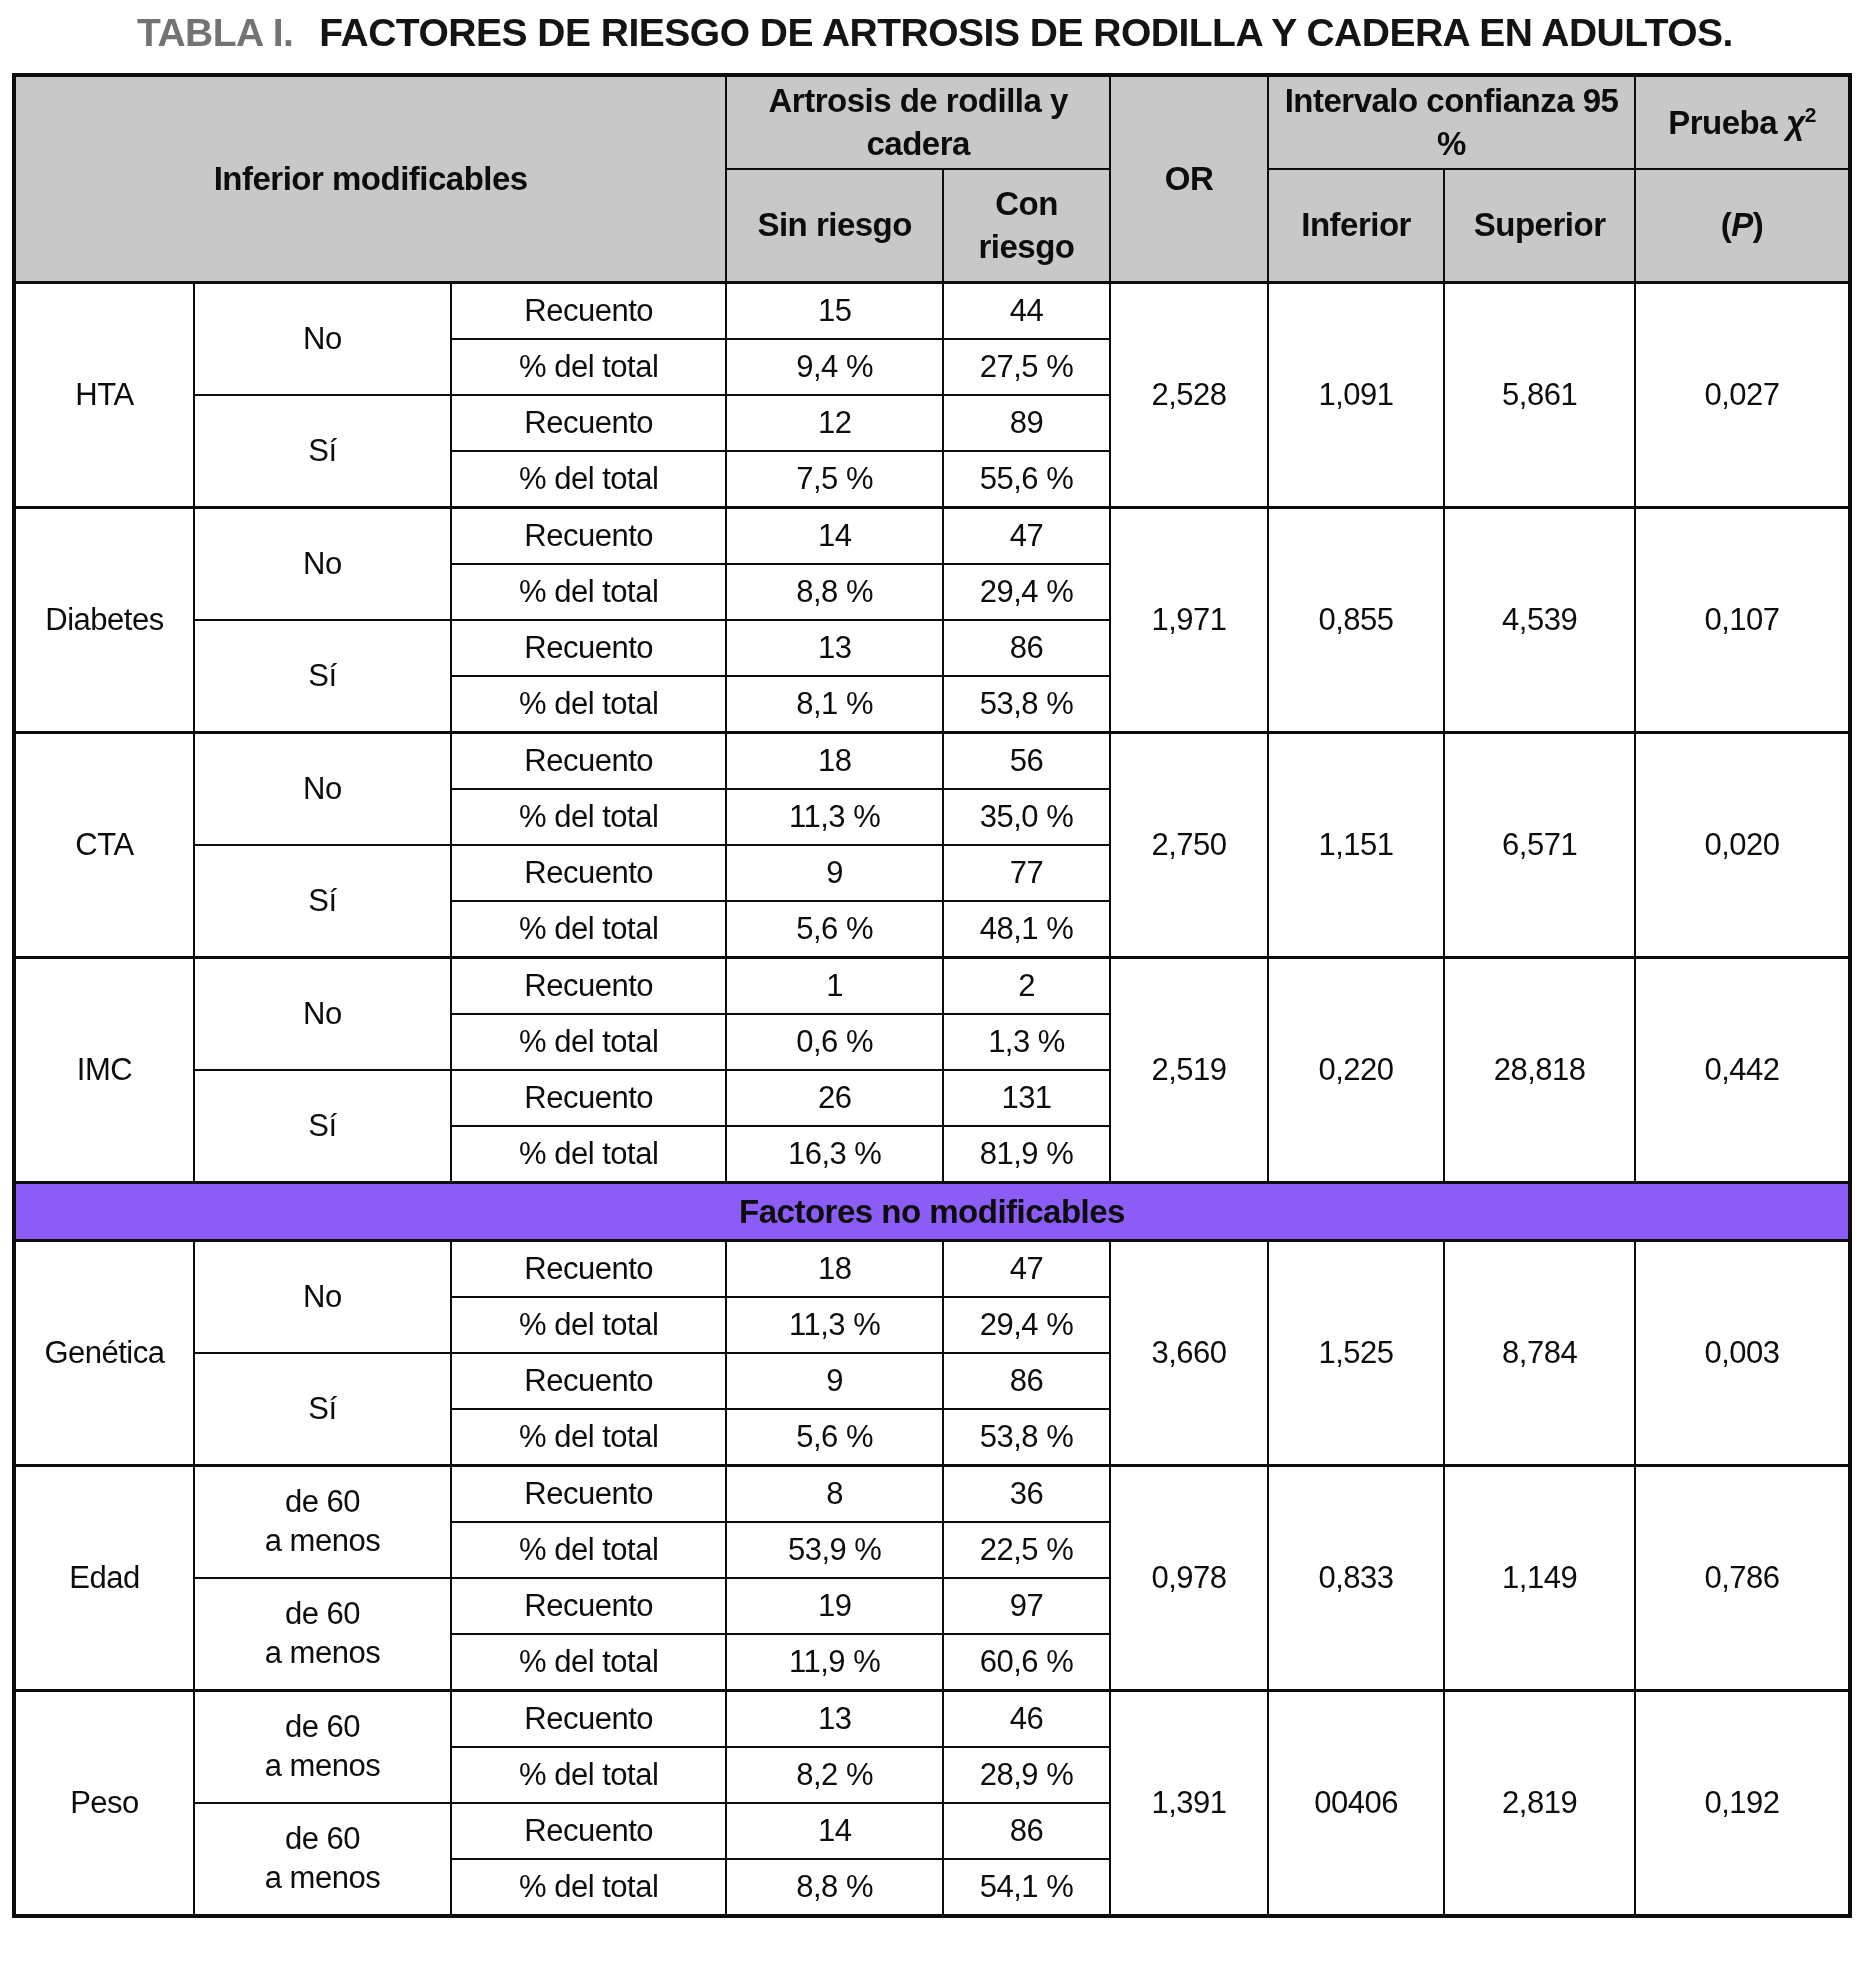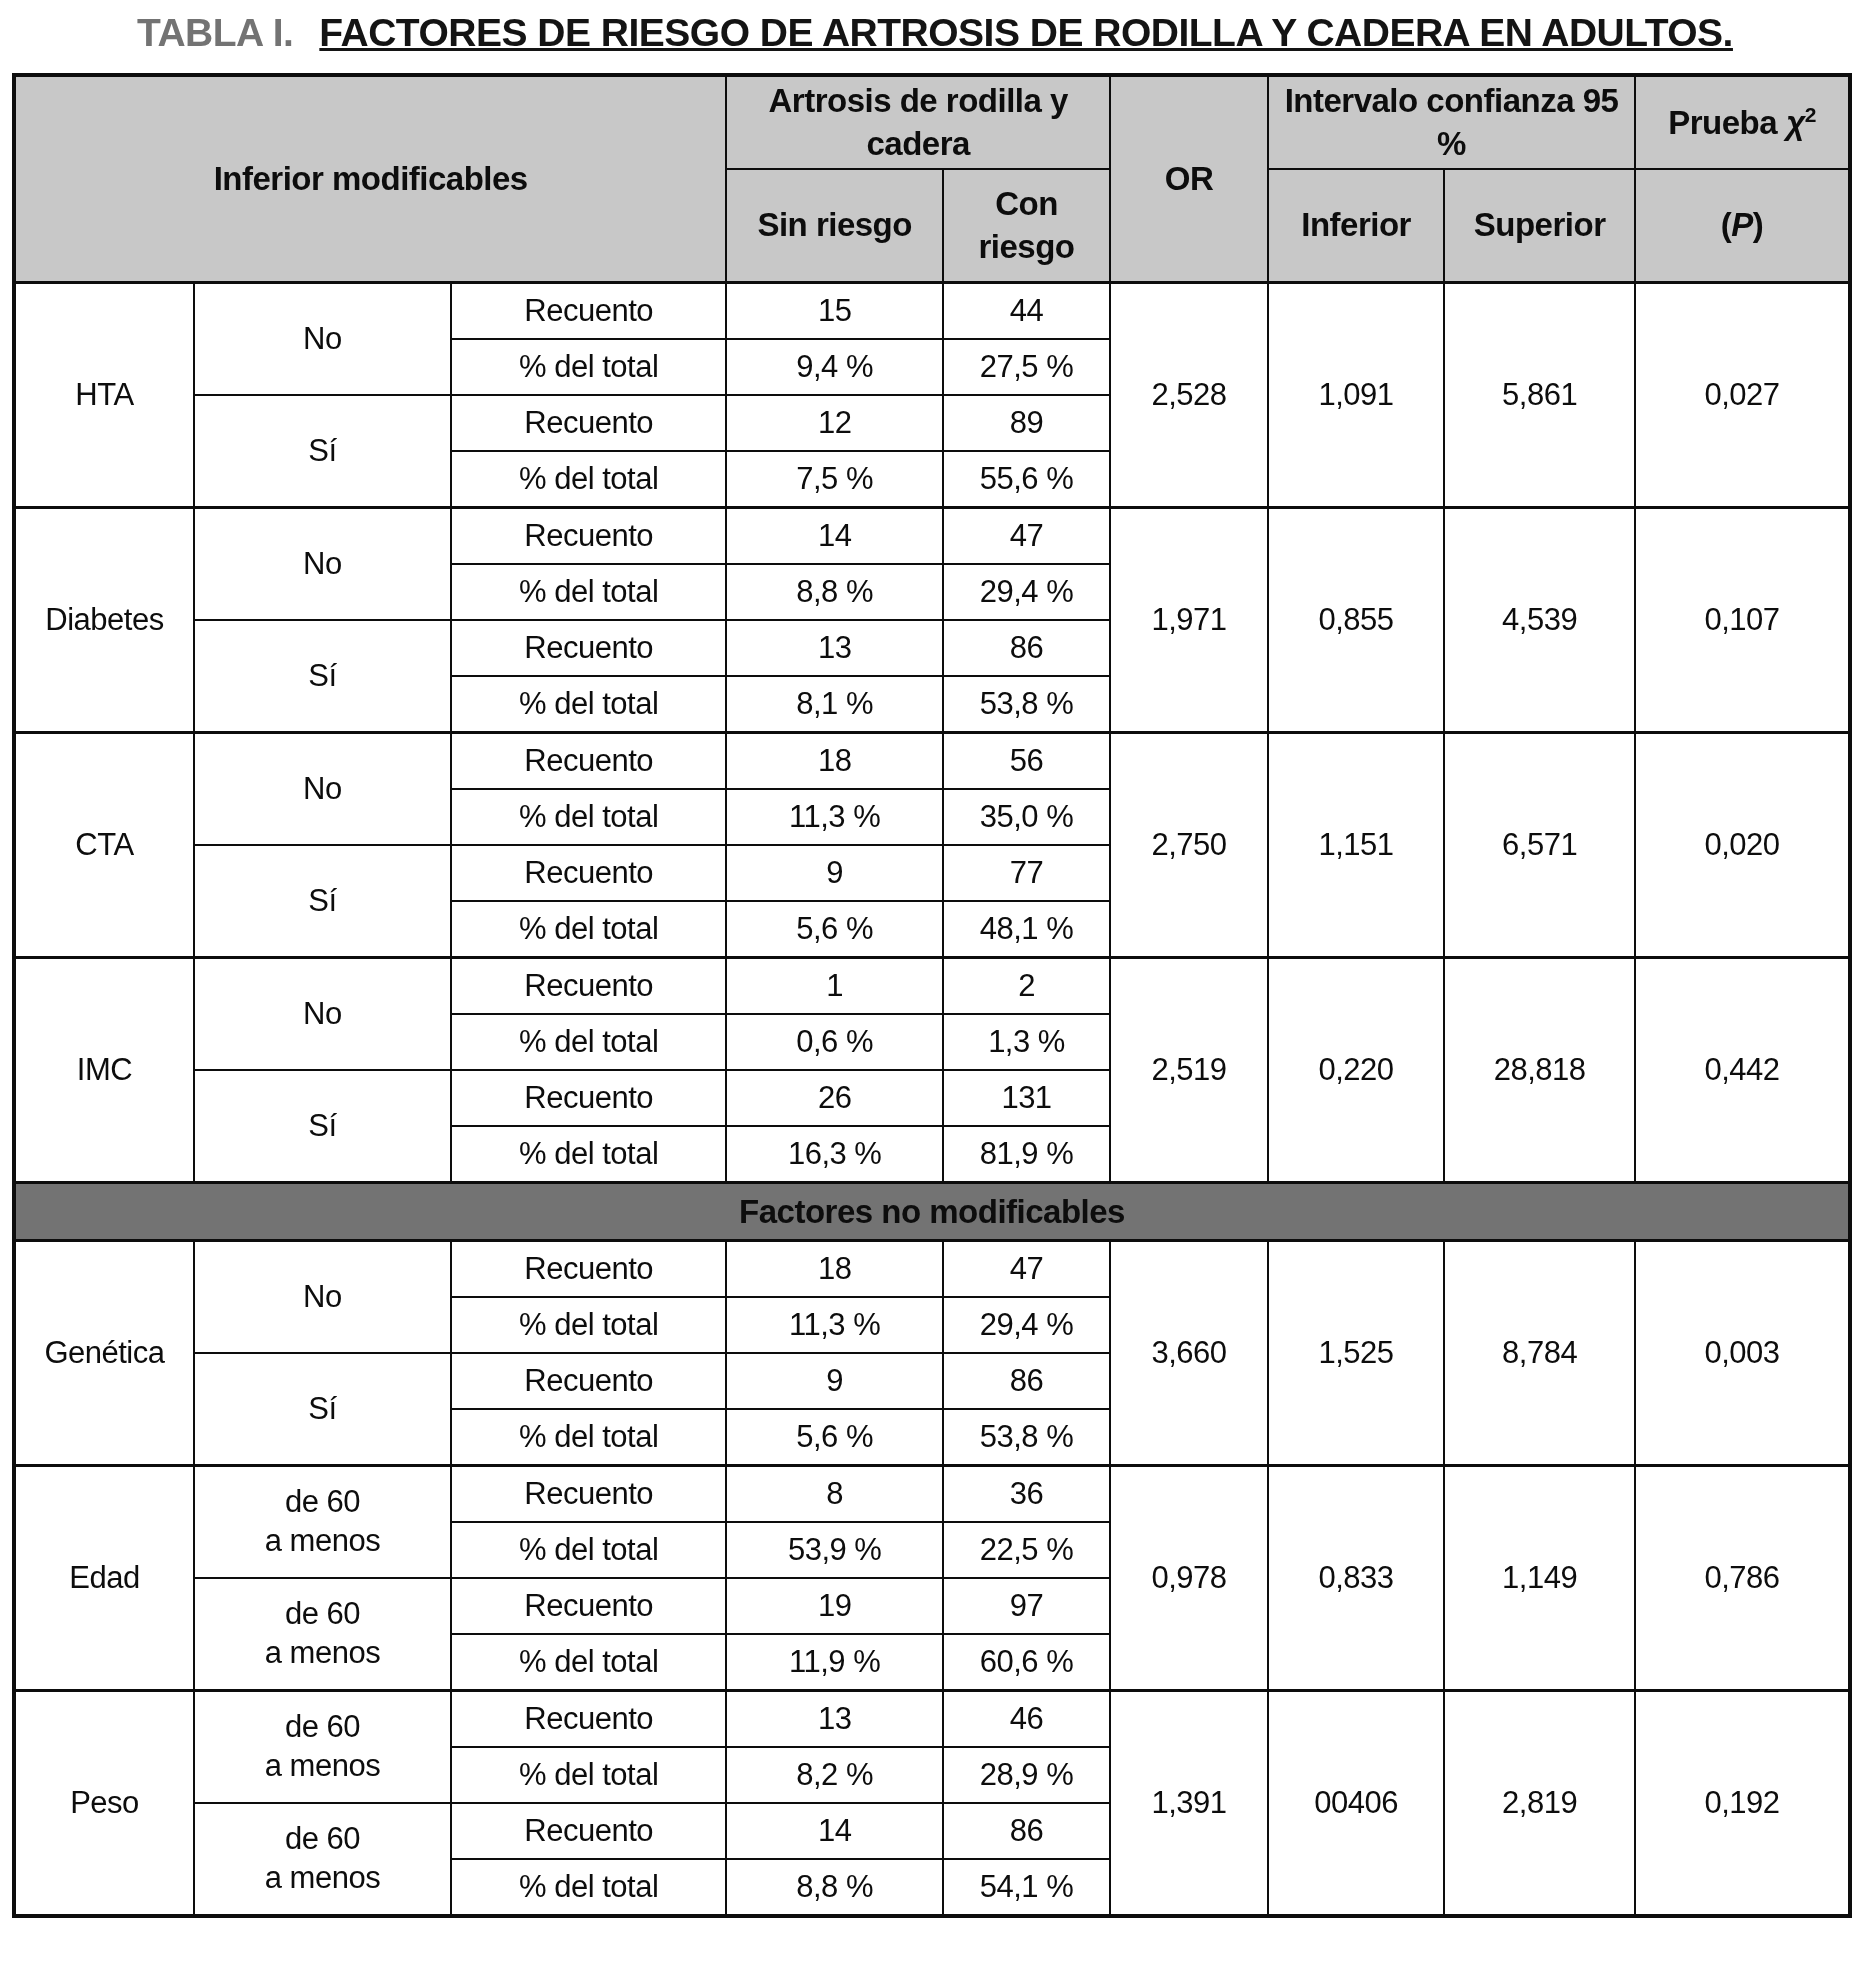--- a/index.html
+++ b/index.html
@@ -17,21 +17,21 @@
     top: 11px;
     left: 0;
     width: 1870px;
     text-align: center;
     font-size: 39px;
     font-weight: bold;
     letter-spacing: -0.5px;
     white-space: nowrap;
   }
   .title-label { color: #737373; }
-  .title-text  { color: #141414; margin-left: 26px; font-weight: 600; text-decoration: underline; }
+  .title-text  { color: #141414; margin-left: 26px; font-weight: 600; }
 
   .table-wrap {
     position: absolute;
     top: 73px;
     left: 12px;
     width: 1840px;
   }
   table.risk {
     border-collapse: collapse;
     table-layout: fixed;
@@ -54,21 +54,21 @@
   }
   .risk thead tr.h1 th { height: 91px; }
   .risk thead tr.h2 th { height: 111px; }
   .risk td {
     font-size: 31px;
     letter-spacing: -0.5px;
     height: 54px;
   }
   tr.g-start td { border-top-width: 3.7px; }
   tr.sep td {
-    background: #737373;
+    background: #8b5cf6;
     font-weight: bold;
     font-size: 33px;
     height: 55px;
     border-top-width: 3.7px;
     border-bottom-width: 3.7px;
   }
   td.level { white-space: pre-line; line-height: 1.25; border-radius: 18px; }
   .chi { font-style: italic; margin-left: 9.1px; }
   .chi-sup { font-size: 21px; vertical-align: super; font-weight: bold; }
   .p-italic { font-style: italic; }

